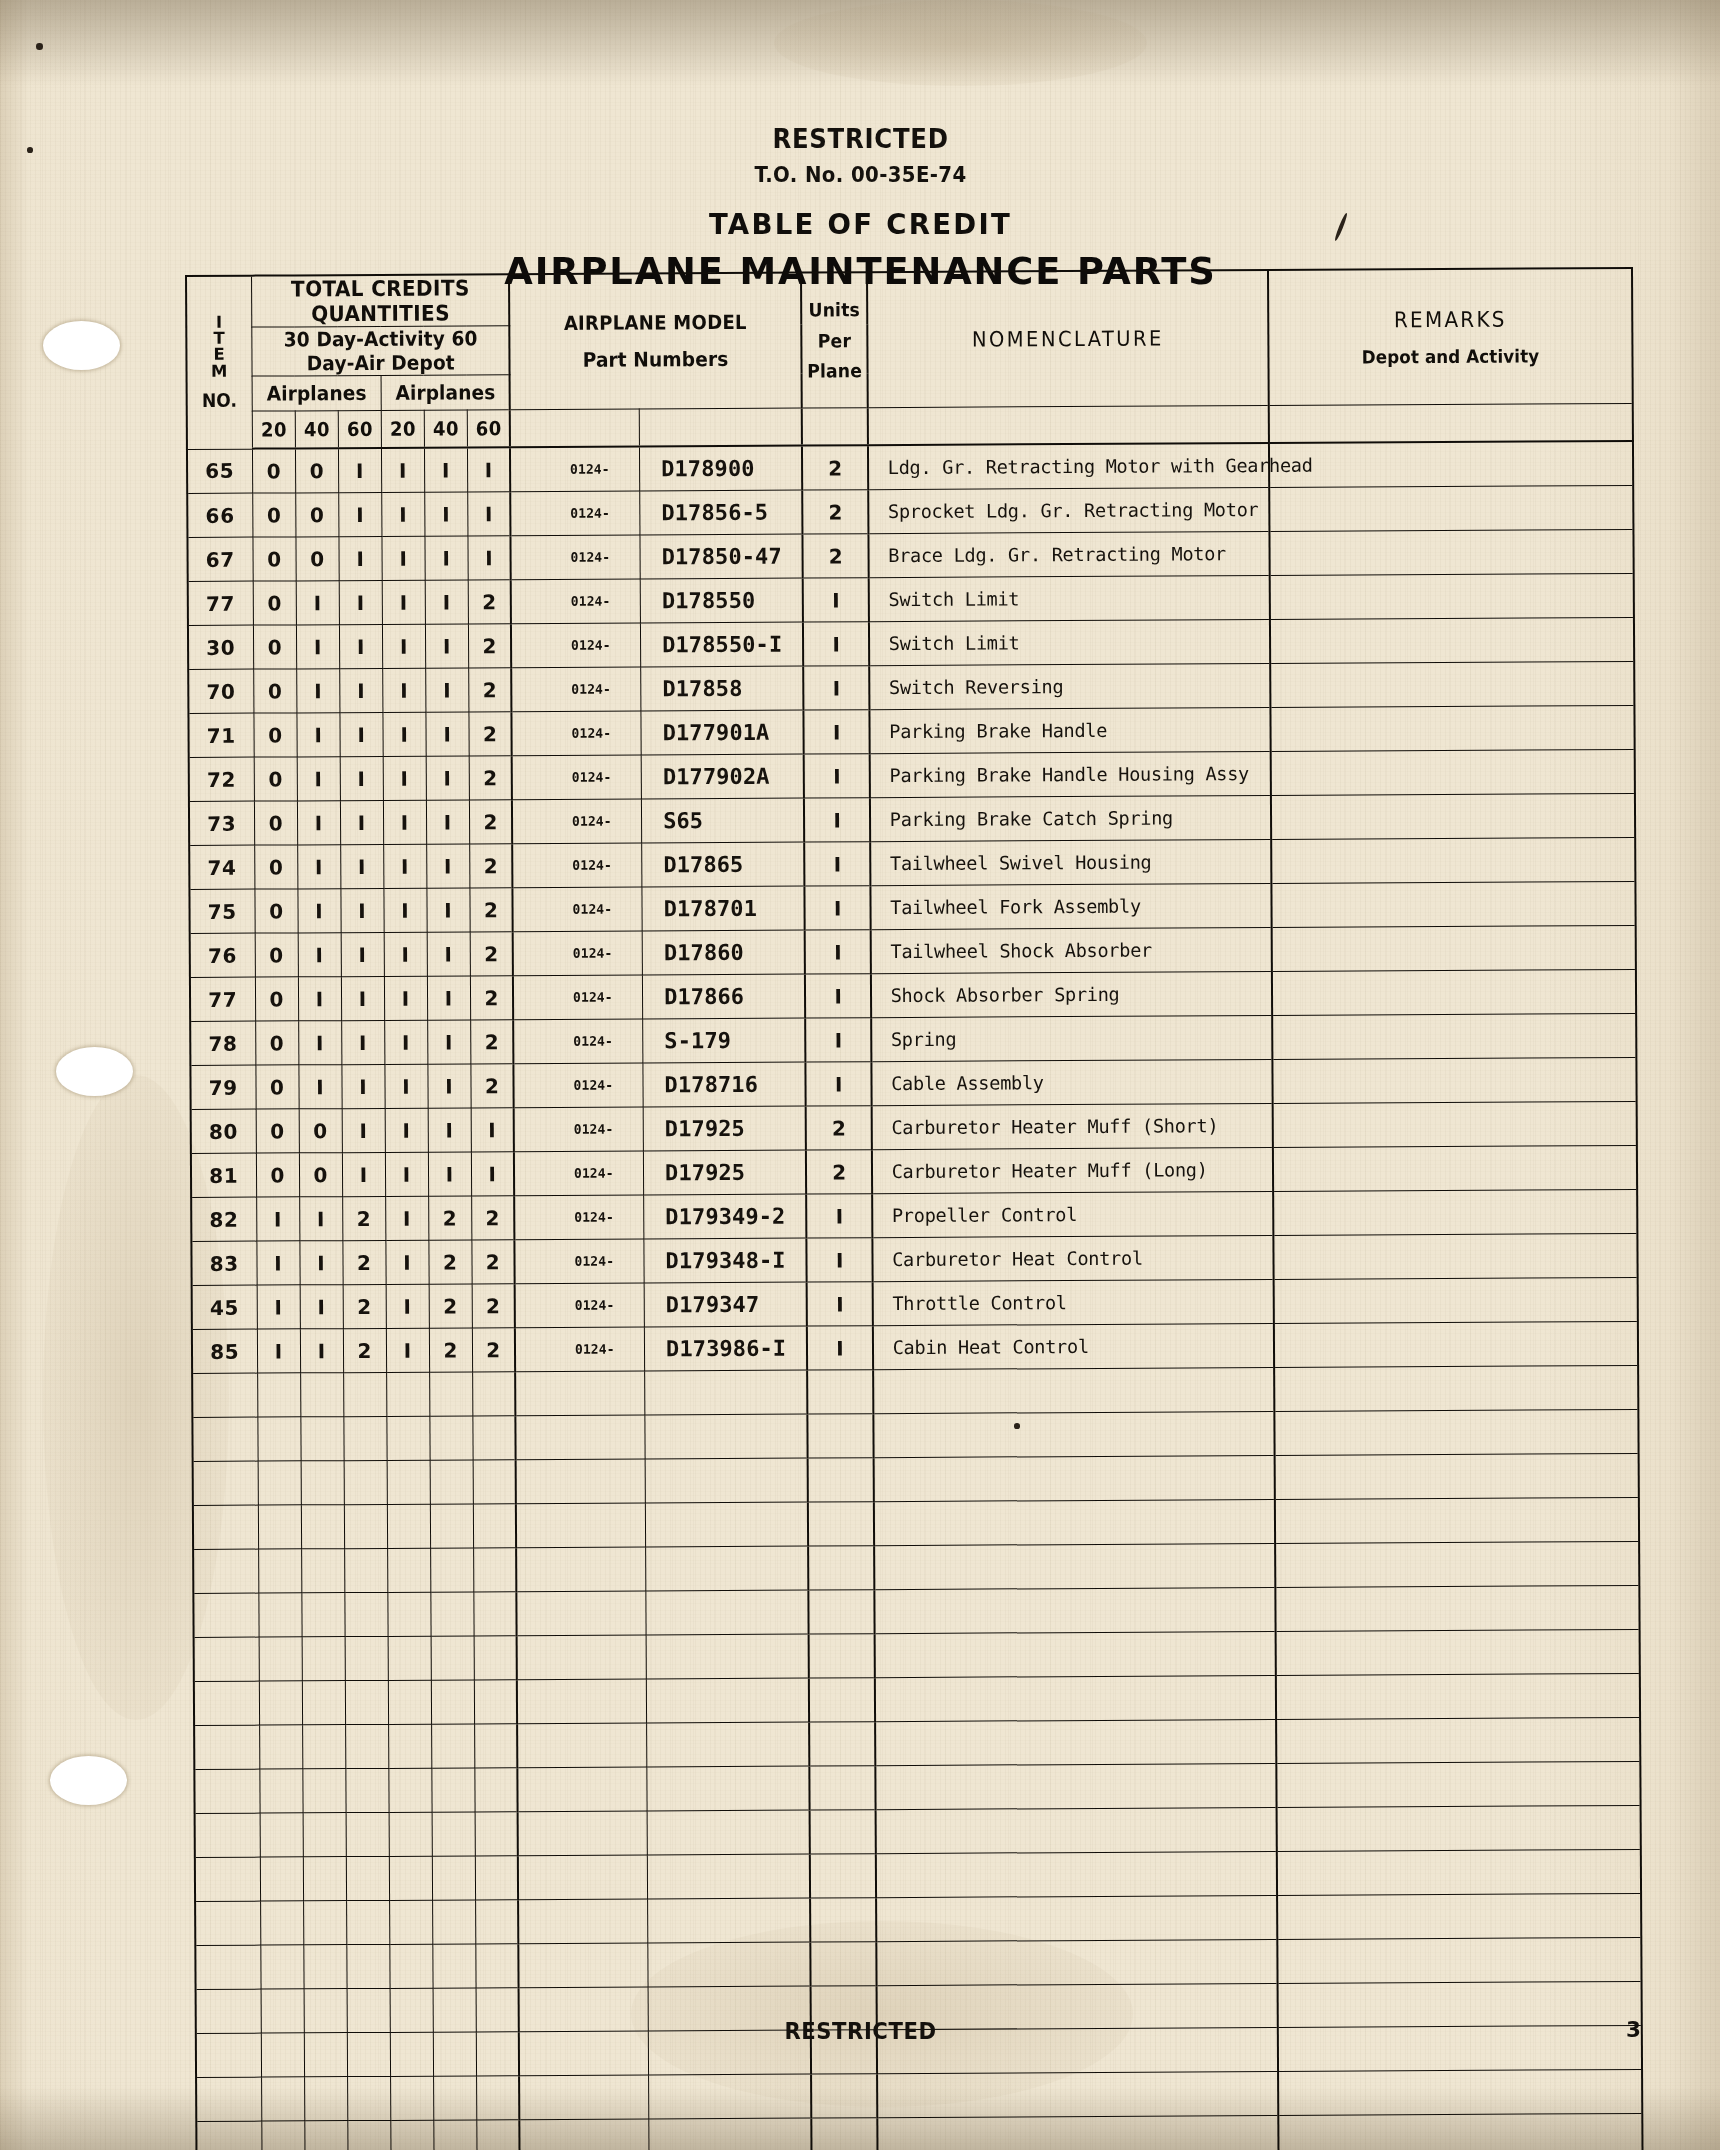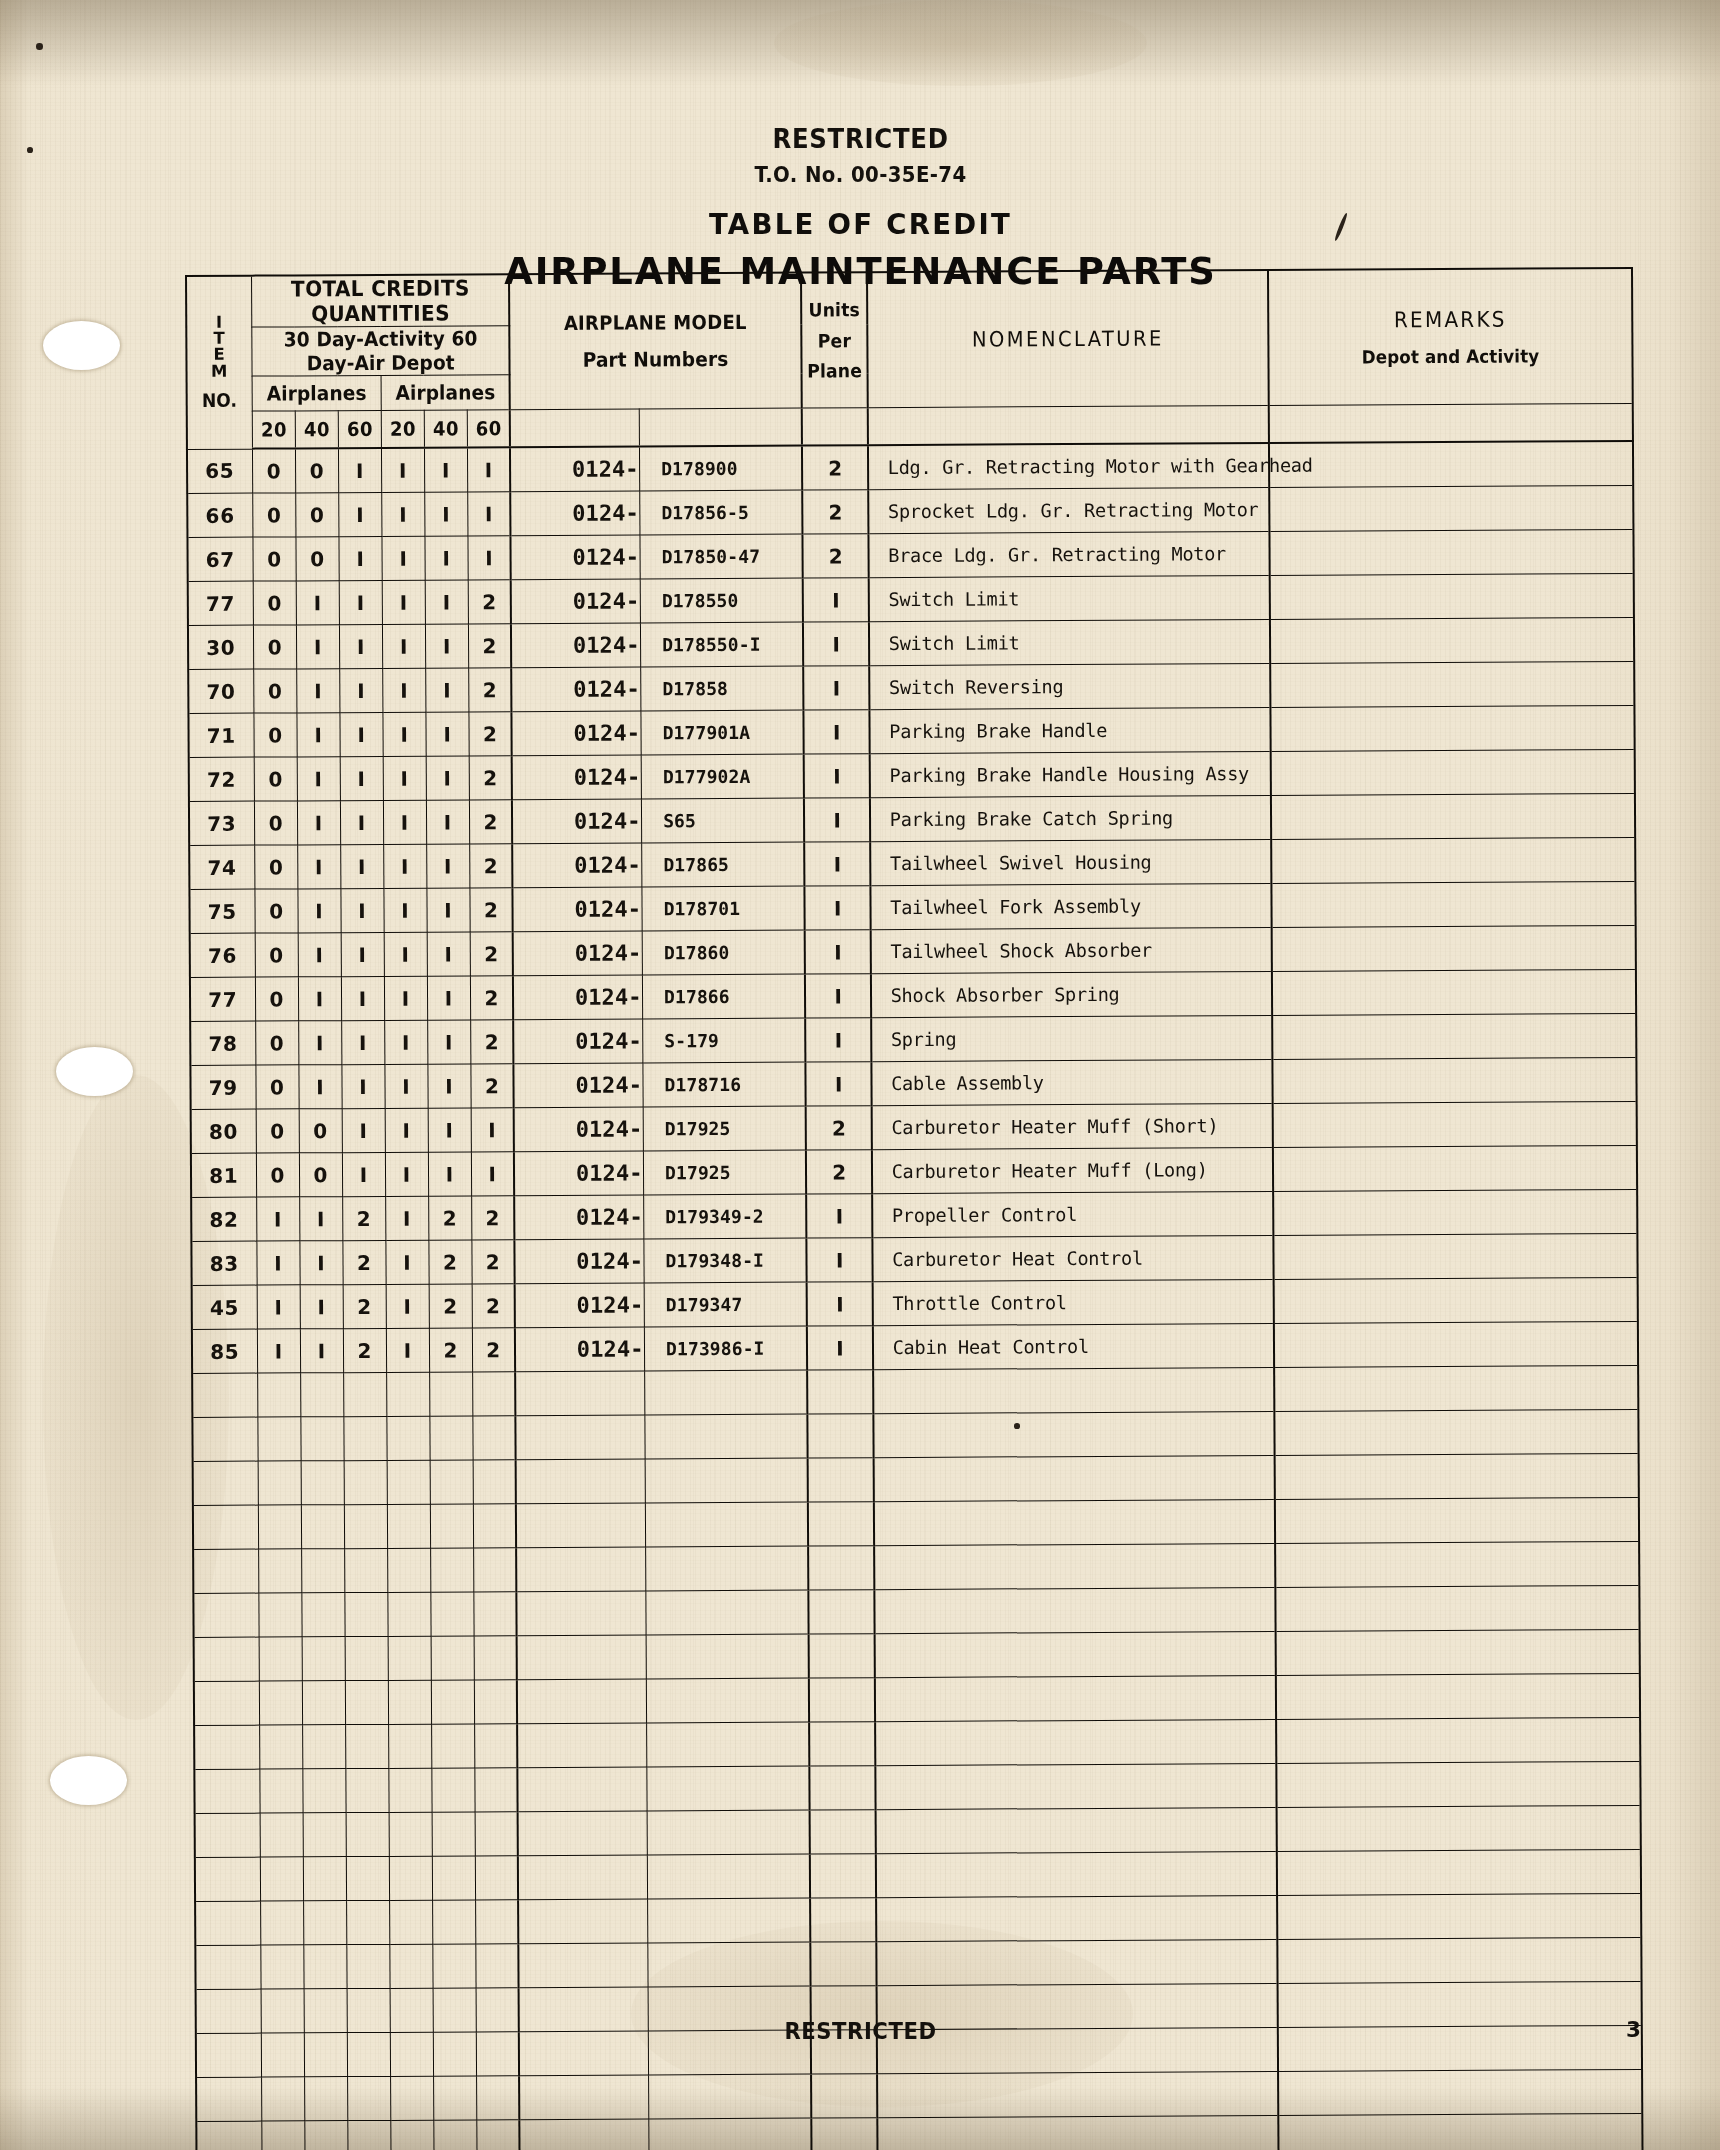--- a/index.html
+++ b/index.html
@@ -210,32 +210,32 @@
   .dcell-qty {
     font-family: "DejaVu Sans", sans-serif;
     font-weight: 700;
     font-size: 20px;
     color: #16120d;
     text-align: center;
   }
   .dcell-pn {
     font-family: "DejaVu Sans Mono", monospace;
     font-weight: 700;
-    font-size: 18px;
+    font-size: 22px;
     color: #16120d;
     text-align: left;
     padding-left: 21.5px !important;
     letter-spacing: 0.1px;
   }
   .dcell-model {
     font-family: "DejaVu Sans Mono", monospace;
     font-weight: 700;
-    font-size: 22px;
+    font-size: 13px;
     color: #16120d;
-    text-align: right;
+    text-align: center;
     padding-left: 30px !important;
     letter-spacing: 0.1px;
   }
   .dcell-nom {
     font-family: "DejaVu Sans Mono", monospace;
     font-size: 18.6px;
     color: #16120d;
     text-align: left;
     padding-left: 18.6px !important;
     letter-spacing: -0.3px;

